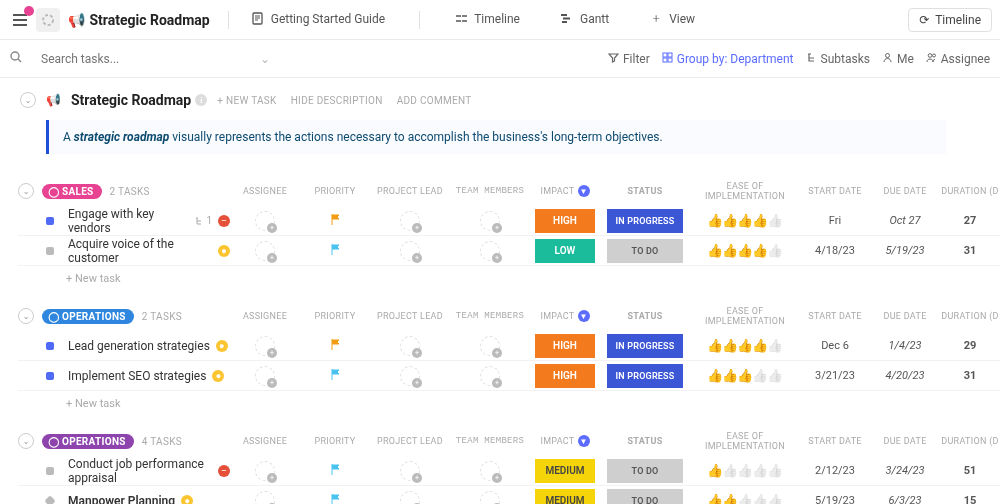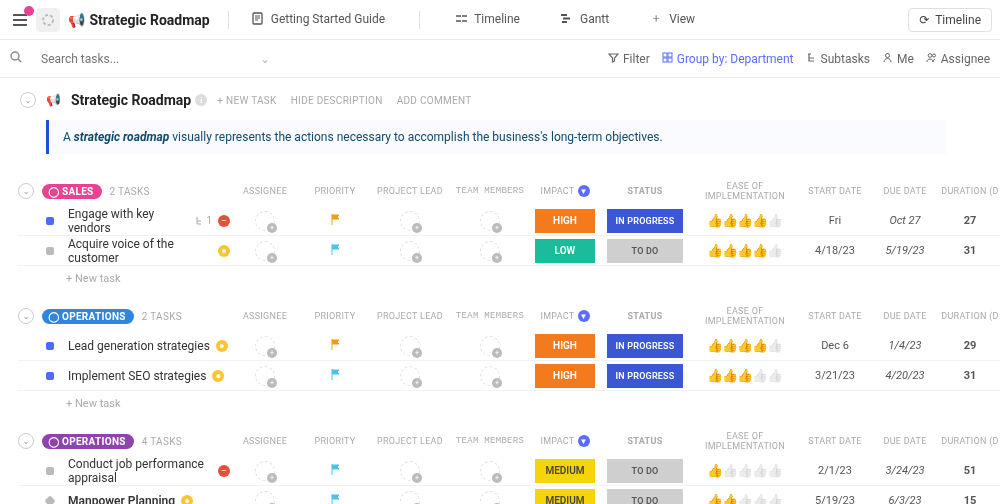--- a/index.html
+++ b/index.html
@@ -484,21 +484,21 @@
         <div class="cell status">
             <div class="status-badge" style="background:#cfcfcf;color:#555">TO DO</div>
           </div>
         <div class="cell ease">
             <span class="thumb ">👍</span>
             <span class="thumb off">👍</span>
             <span class="thumb off">👍</span>
             <span class="thumb off">👍</span>
             <span class="thumb off">👍</span>
           </div>
-        <div class="cell date">2/1/23</div>
+        <div class="cell date">2/12/23</div>
         <div class="cell due ">3/24/23</div>
         <div class="cell dur">51</div>
       </div>
     </div>
       <div class="task-row">
       <div class="task-name-cell">
         <span class="sq" style="background:#bbb;transform:rotate(45deg);"></span>
         <span class="task-name bold">Manpower Planning
           
           <span class="pri-dot" style="background:#fbc531;color:#fff">●</span>

